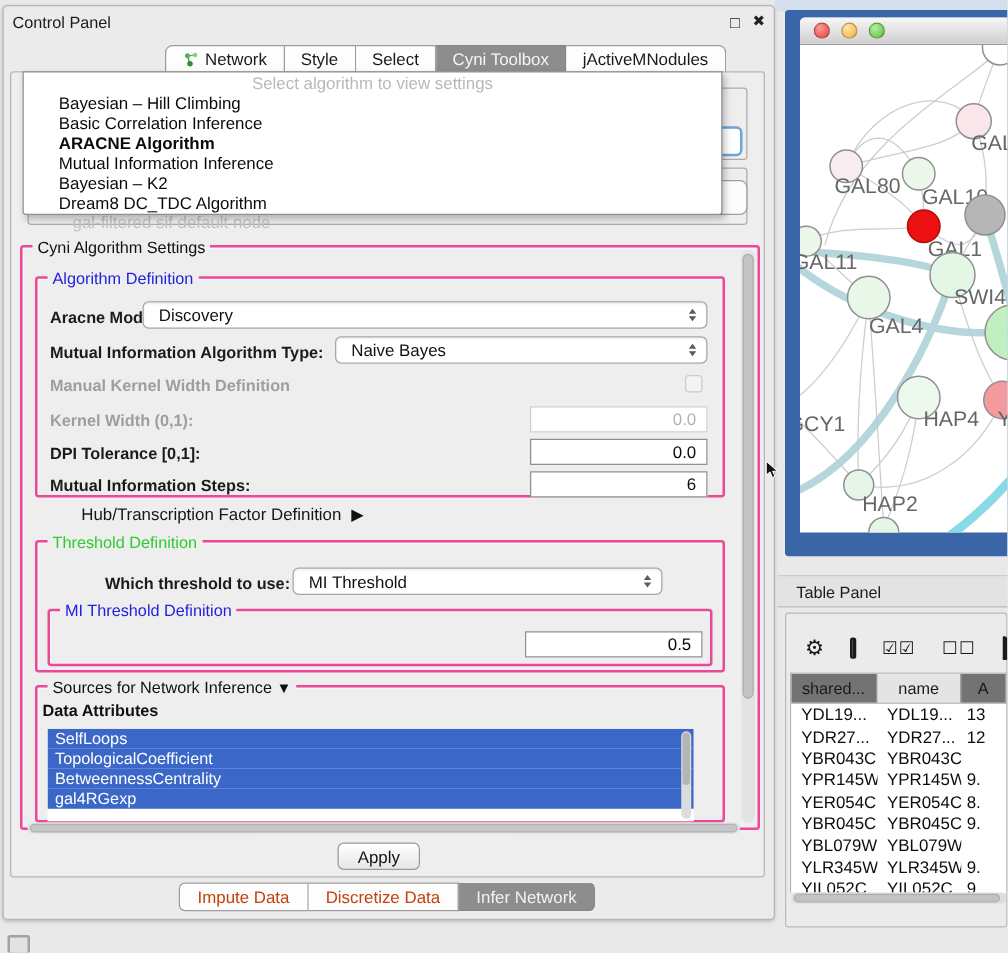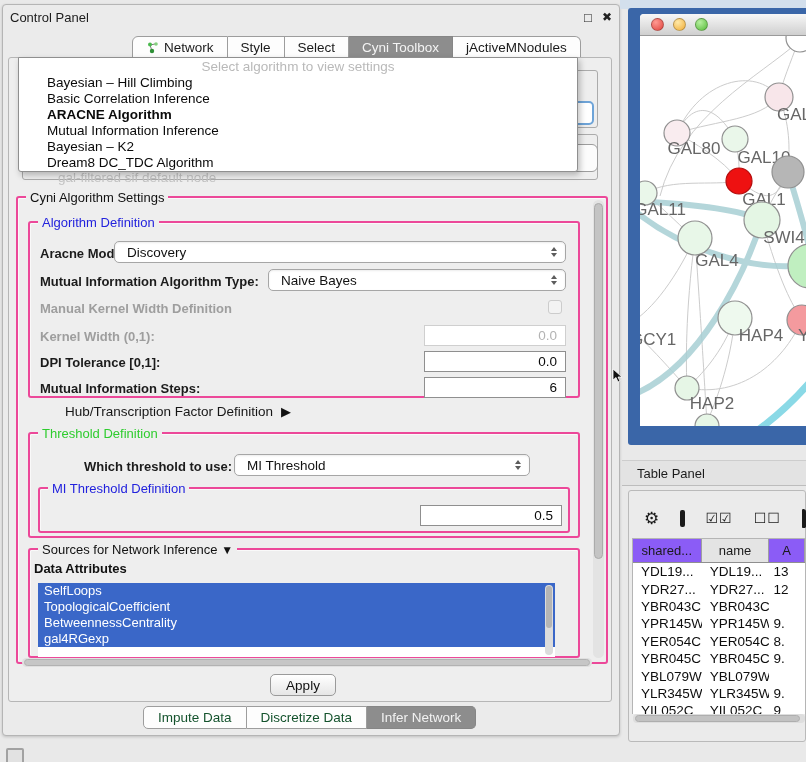--- a/index.html
+++ b/index.html
@@ -95,21 +95,21 @@
   #attr-vthumb { left:546px; top:586px; width:6px; height:42px; background:#b5b5b5; border-radius:3px; }
   #settings-hscroll { left:22px; top:658px; width:570px; height:9px; background:#e0e0e0; border-radius:5px; }
   #settings-hthumb { left:24px; top:659px; width:566px; height:7px; background:#c6c6c6;
                      border:1px solid #b2b2b2; border-radius:4px; }
 
   #apply-btn { left:270px; top:674px; width:66px; height:22px; background:linear-gradient(#ffffff,#e6e6e6);
                border:1px solid #9a9a9a; border-radius:5px; font-size:13.5px; color:#111;
                display:flex; align-items:center; justify-content:center; }
 
   #bottom-tabs { left:143px; top:706px; height:23px; display:flex; }
-  .btab { display:flex; align-items:center; padding:0 14px; font-size:13.5px; color:#14532d;
+  .btab { display:flex; align-items:center; padding:0 14px; font-size:13.5px; color:#c2410c;
           background:#fdfdfd; border:1px solid #9d9d9d; border-left:none; height:23px; }
   .btab:first-child { border-left:1px solid #9d9d9d; border-radius:5px 0 0 5px; }
   .btab:last-child { border-radius:0 5px 5px 0; }
   .btab.selected { background:#8d8d8d; color:#f2f2f2; border-color:#868686; }
 
   
   #top-strip { left:620px; top:0; width:186px; height:9px; background:#d3dfec; }
   #net-frame { left:628px; top:8px; width:178px; height:437px; background:#3a66a8; border-radius:3px 0 0 3px; }
   #net-window { left:640px; top:14px; width:166px; height:412px; background:#fff; border-radius:4px 0 0 0;
                 overflow:hidden; }
@@ -134,21 +134,21 @@
   .tb-boxes { font-size:14px; letter-spacing:1px; }
   .cols-icon { width:17px; height:17px; border:2px solid #1a1a1a; border-radius:2px; position:relative; }
   .cols-icon::after { content:""; position:absolute; left:50%; top:0; width:2px; height:100%; background:#1a1a1a; }
   .doc-icon { width:15px; height:19px; border:2px solid #1a1a1a; border-radius:2px 5px 2px 2px; }
 
   #tp-table { left:632px; top:538px; width:174px; height:176px; background:#fff; overflow:hidden;
               border:1px solid #b5b5b5; border-bottom:none; }
   #tp-head { display:flex; height:24px; border-bottom:1px solid #8f8f8f; }
   .th { font-size:13px; color:#1a1a1a; display:flex; align-items:center; justify-content:center;
         border-right:1px solid #9f9f9f; background:#e4e4e4; }
-  .th.hl { background:#8b5cf6; }
+  .th.hl { background:#737373; }
   .th:nth-child(1) { width:77px; }
   .th:nth-child(2) { width:76px; }
   .th:nth-child(3) { width:40px; }
   .tr { display:flex; height:17.4px; background:#fff; }
   .td { font-size:13.5px; color:#0d0d0d; display:flex; align-items:center; white-space:nowrap; overflow:hidden; }
   .td:nth-child(1) { width:77px; padding-left:8px; }
   .td:nth-child(2) { width:76px; padding-left:8px; }
   .td:nth-child(3) { width:40px; padding-left:4px; }
   #tp-hscroll { left:633px; top:714px; width:172px; height:9px; background:#dedede; border-radius:4px; }
   #tp-hthumb { left:635px; top:715px; width:165px; height:7px; background:#c2c2c2;

